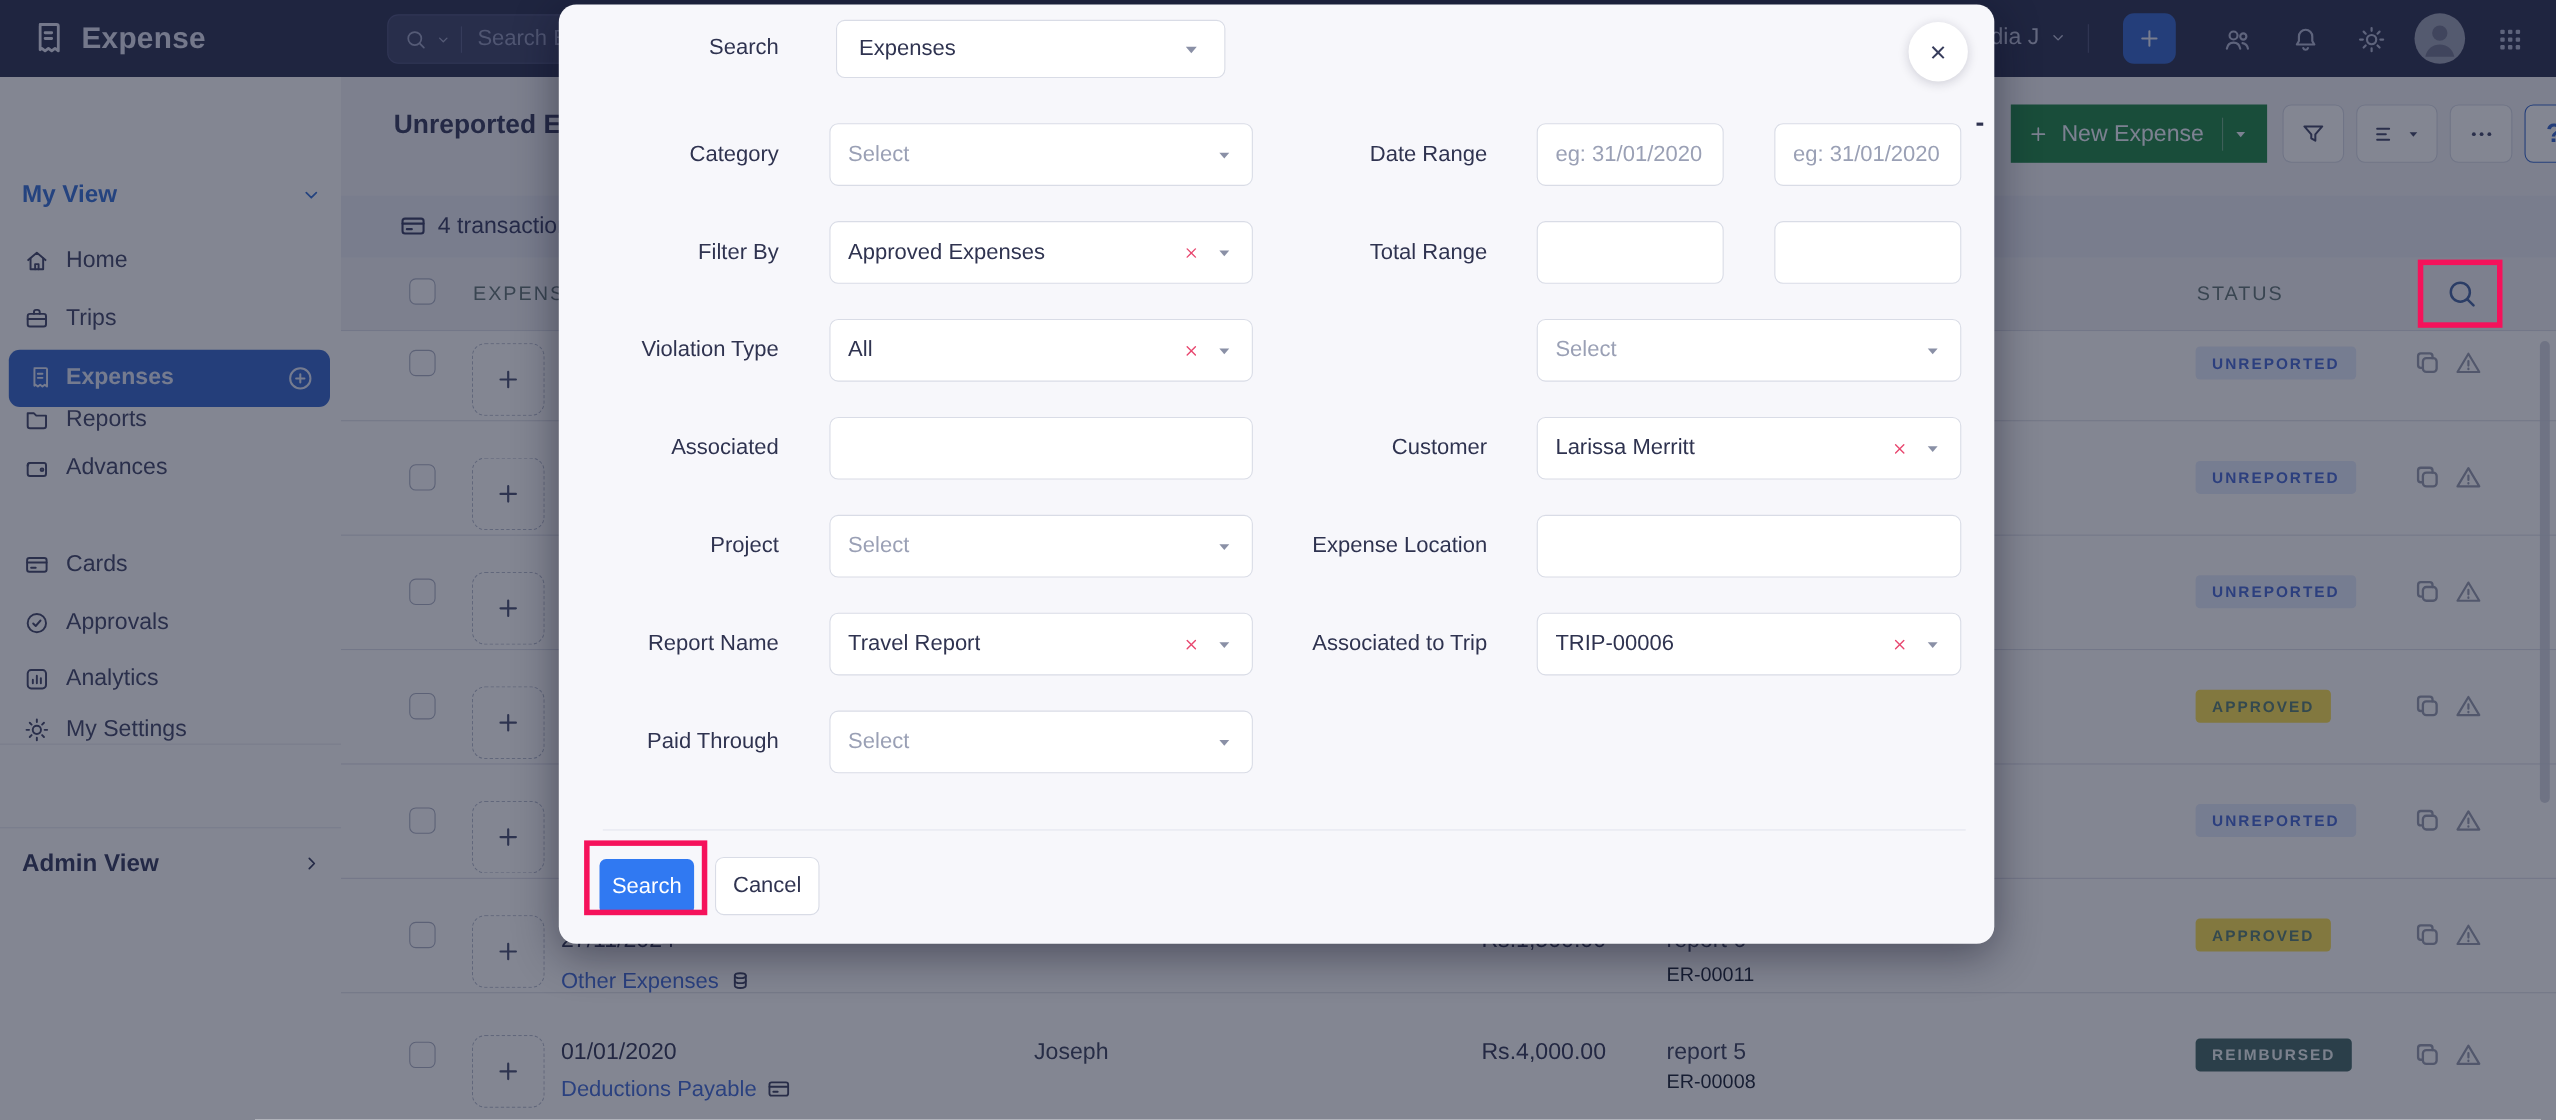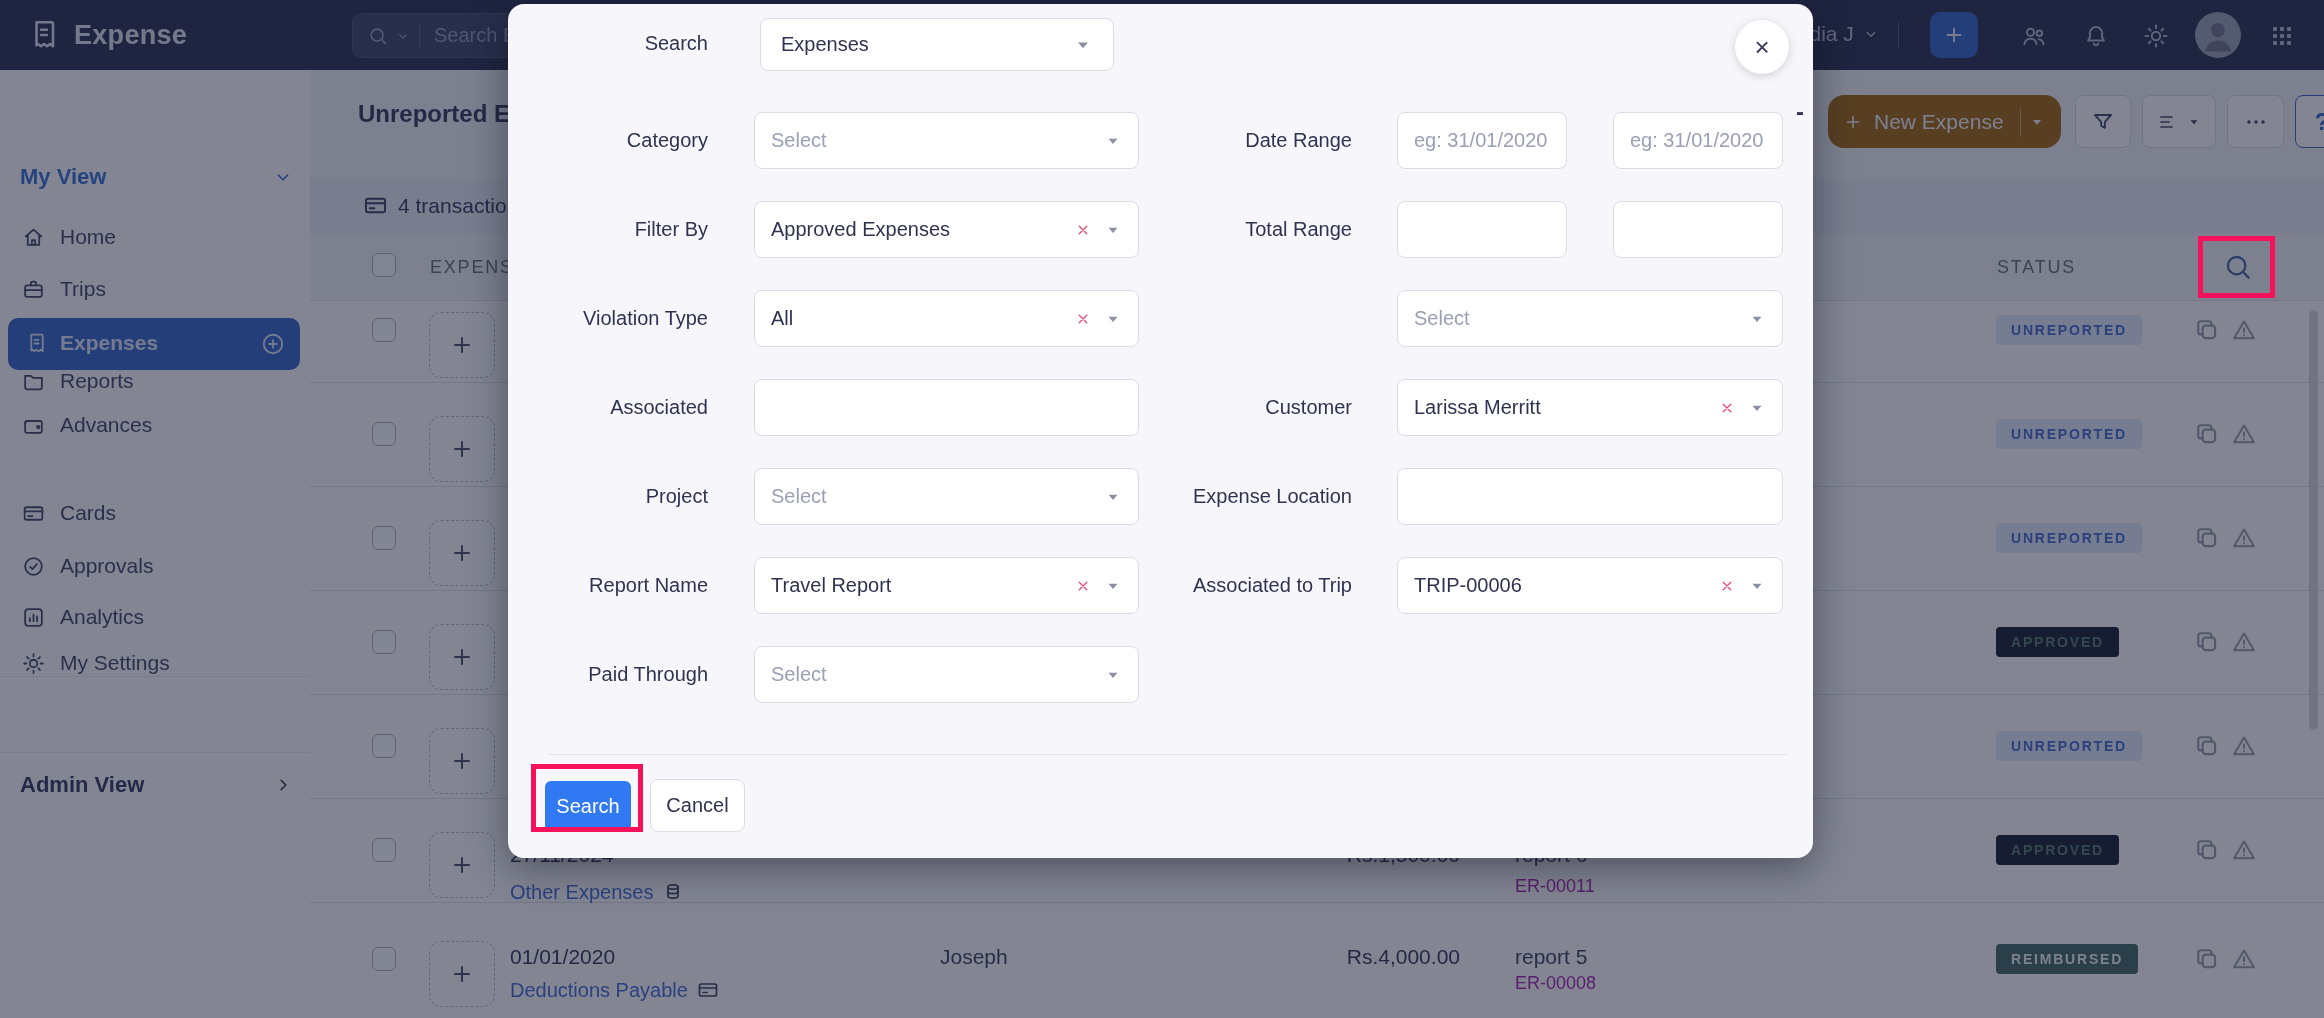--- a/index.html
+++ b/index.html
@@ -34,46 +34,46 @@
   .sb-active .lbl { position:absolute; left:52px; top:13px; font-size:21px; font-weight:bold; color:#dfe6f8; }
   .sb-active .plus { position:absolute; right:14px; top:13px; width:26px; height:26px; color:#dfe6f8; }
   .sb-divider { position:absolute; left:0; width:310px; height:1px; background:#e8eaf0; }
   .sb-admin { position:absolute; left:20px; top:702px; font-size:22px; font-weight:bold; color:#2c3157; }
   .sb-admin-chev { position:absolute; right:16px; top:704px; width:22px; height:22px; color:#2c3157; }
 
   
   .content-bg { position:absolute; left:310px; top:70px; right:0; bottom:0; background:#f1f2f7; z-index:1; }
   .table-bg { position:absolute; left:310px; top:300px; right:0; bottom:0; background:#ffffff; z-index:1; }
   .page-title { position:absolute; left:358px; top:100px; font-size:24px; font-weight:600; color:#2d3154; z-index:1; }
-  .btn-newexp { position:absolute; left:1828px; top:95px; width:233px; height:53px; background:#a16207; border-radius:16px; color:#f0f3fc; display:flex; align-items:center; z-index:1; padding:0 14px; }
+  .btn-newexp { position:absolute; left:1828px; top:95px; width:233px; height:53px; background:#15803d; border-radius:0; color:#f0f3fc; display:flex; align-items:center; z-index:1; padding:0 14px; }
   .btn-newexp .lbl { font-size:21px; margin:0 10px; white-space:nowrap; }
   .btn-newexp .sep { width:1px; height:30px; background:rgba(255,255,255,.35); margin:0 8px 0 6px; }
   .tool-btn { position:absolute; top:95px; height:53px; background:#ffffff; border:1px solid #d5d8e4; border-radius:8px; color:#3a3f63; display:flex; align-items:center; justify-content:center; z-index:1; }
   .tool-help { border-color:#2d61cb; color:#2d61cb; font-size:24px; font-weight:bold; }
   .infobar { position:absolute; left:310px; top:178px; right:0; height:56px; background:#e9ebf3; z-index:1; }
   .infobar .icon { position:absolute; left:52px; top:14px; width:27px; height:27px; color:#2f345c; }
   .infobar .txt { position:absolute; left:88px; top:16px; font-size:21px; color:#2f345c; white-space:nowrap; }
   .thead-label { position:absolute; top:257px; font-size:18px; letter-spacing:1.8px; color:#5c6f6f; z-index:1; white-space:nowrap; }
   .thead-search { position:absolute; left:2222px; top:251px; width:32px; height:32px; color:#3c5d9e; z-index:1; }
   .hline { position:absolute; left:310px; right:0; height:1px; background:#dcdee8; z-index:1; }
   .checkbox { position:absolute; width:24px; height:24px; border:1.5px solid #a9aec2; border-radius:6px; background:#fdfdfe; z-index:1; }
   .row { position:absolute; left:310px; right:0; height:104px; z-index:1; }
   .plusbox { position:absolute; left:119px; top:34px; width:66px; height:66px; border:1.5px dashed #b4bacc; border-radius:12px; color:#434a6e; display:flex; align-items:center; justify-content:center; background:rgba(255,255,255,.5); }
   .badge { position:absolute; left:1686px; height:30px; border-radius:4px; display:inline-flex; align-items:center; font-size:14px; font-weight:bold; letter-spacing:1.8px; padding:0 15px; white-space:nowrap; }
   .badge.unreported { background:#e3eafc; color:#3f63d2; }
-  .badge.approved { background:#0f172a; color:#50786a; }
+  .badge.approved { background:#fde047; color:#50786a; }
   .badge.reimbursed { background:#3c6360; color:#eef4f3; }
   .row-ic { position:absolute; width:30px; height:30px; color:#9298ac; }
   .cell-date { position:absolute; left:200px; font-size:21px; color:#2c3050; }
   .cell-cat { position:absolute; left:200px; font-size:20px; color:#3c67d6; display:flex; align-items:center; gap:8px; }
   .cell-cat .cicon { width:24px; height:24px; color:#353a5c; }
   .cell-cust { position:absolute; left:630px; font-size:21px; color:#343a57; }
   .cell-amt { position:absolute; right:864px; font-size:21px; color:#2c3050; }
   .cell-rep { position:absolute; left:1205px; font-size:21px; color:#343a57; }
-  .cell-repid { position:absolute; left:1205px; font-size:18px; color:#a21caf; }
+  .cell-repid { position:absolute; left:1205px; font-size:18px; color:#0f172a; }
   .pg-scroll { position:absolute; right:6px; top:310px; width:9px; height:420px; background:rgba(200,204,218,.8); border-radius:5px; z-index:1; }
 
   
   .overlay { position:absolute; inset:0; background:rgba(30,34,57,.55); z-index:5; }
   .modal { position:absolute; left:508px; top:4px; width:1305px; height:854px; background:#f7f7fb; border-radius:16px; box-shadow:0 10px 40px rgba(10,12,30,.45); z-index:10; }
   .m-close { position:absolute; left:1227px; top:16px; width:54px; height:54px; border-radius:50%; background:#ffffff; box-shadow:0 2px 10px rgba(20,24,50,.18); display:flex; align-items:center; justify-content:center; font-size:26px; color:#383d5c; }
   .m-title { position:absolute; left:40px; top:28px; width:160px; text-align:right; font-size:20px; color:#2f3350; }
   .m-entity { position:absolute; left:252px; top:14px; width:354px; height:53px; background:#fff; border:1px solid #d9dce6; border-radius:8px; display:flex; align-items:center; padding:0 20px; font-size:20px; color:#2f3350; }
   .m-entity .chev { margin-left:auto; width:20px; height:20px; color:#8a90a6; }
   .mrow { position:absolute; left:0; right:0; height:57px; }

